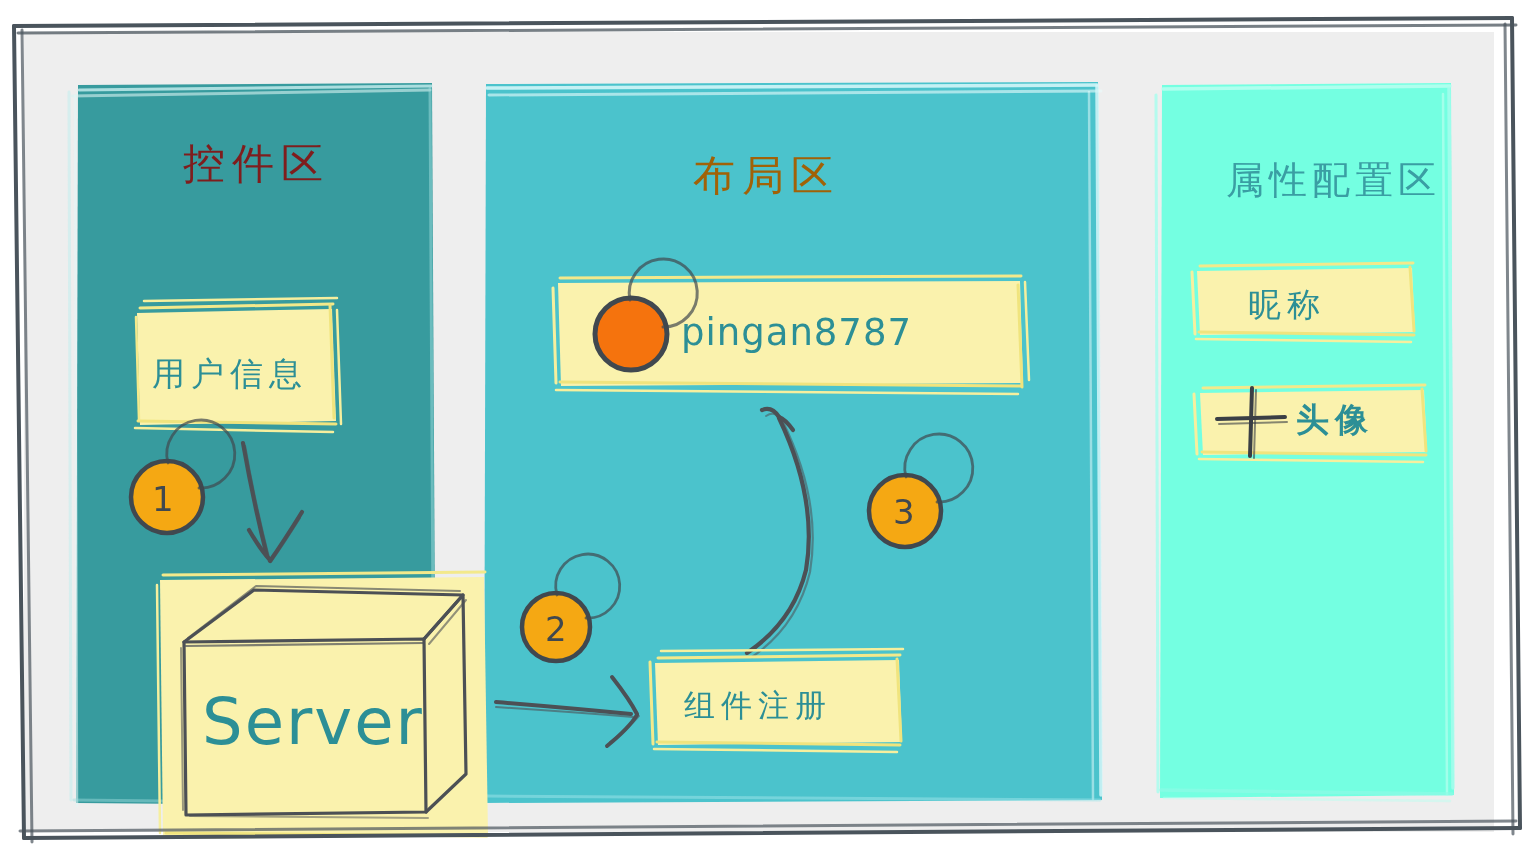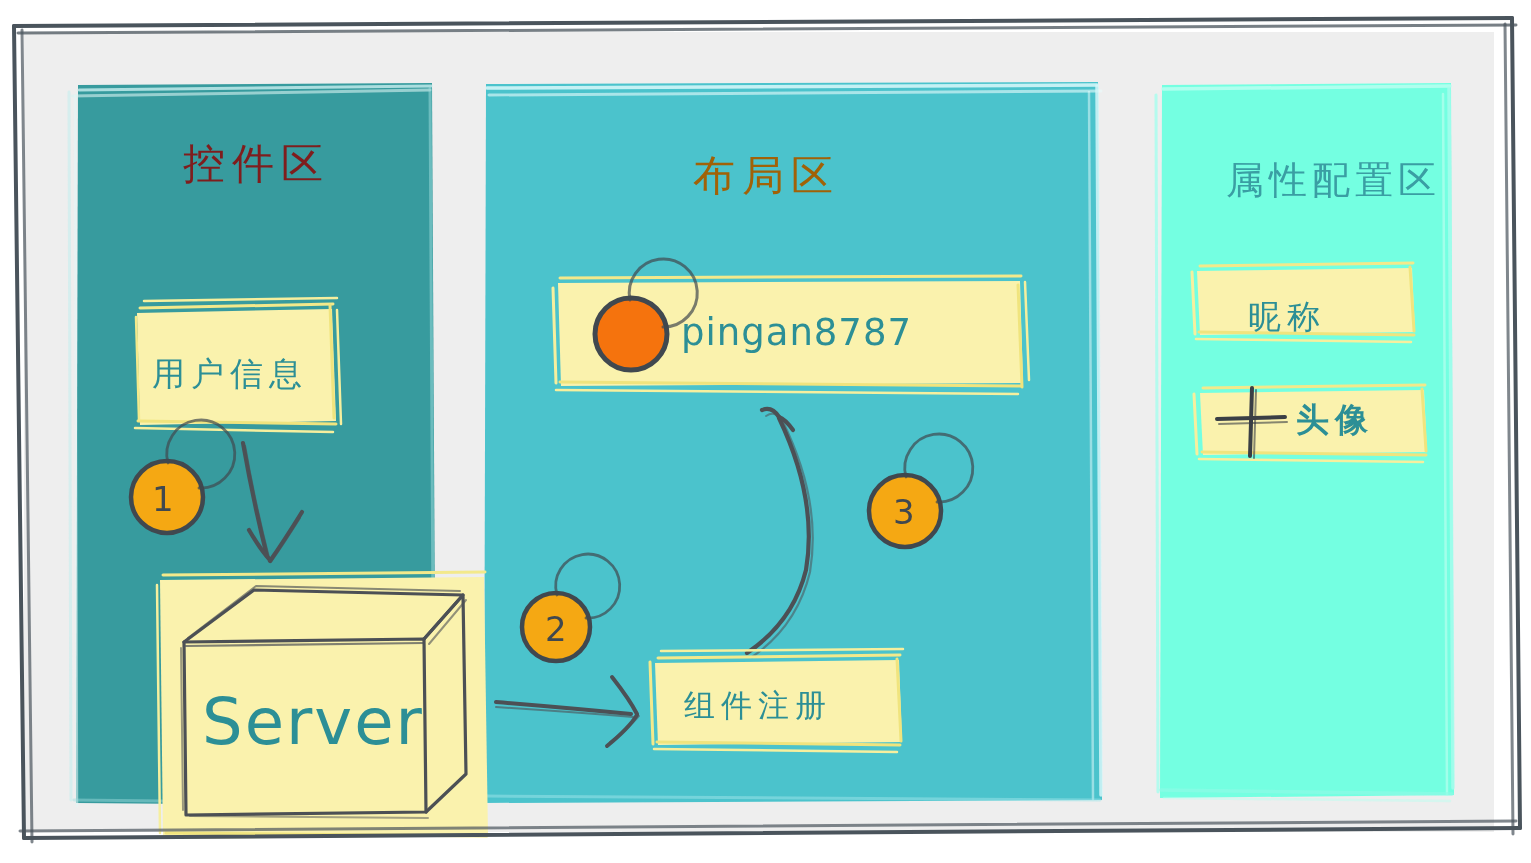--- a/index.html
+++ b/index.html
@@ -47,21 +47,21 @@
   .title-mid   { color: #a16207; left: 693px; top: 148px; }
   .title-right { color: #3a9ea3; left: 1192px; top: 155px; font-size: 38px; letter-spacing: 5px; margin-left: 34px;}
 
   .note-text {
     color: #2c8f96;
     font-size: 33px;
     letter-spacing: 6px;
   }
   .note-text-userinfo { left: 152px; top: 352px; }
   .note-text-register { left: 684px; top: 685px; font-size: 31px; }
-  .note-text-nickname { left: 1248px; top: 295px; }
+  .note-text-nickname { left: 1248px; top: 283px; }
   .note-text-avatar   { left: 1296px; top: 398px; font-weight: bold; }
 
   .server-text {
     color: #2c8f96;
     font-size: 64px;
     left: 202px; top: 685px;
     letter-spacing: 2px;
   }
   .username-text {
     color: #2c8f96;

